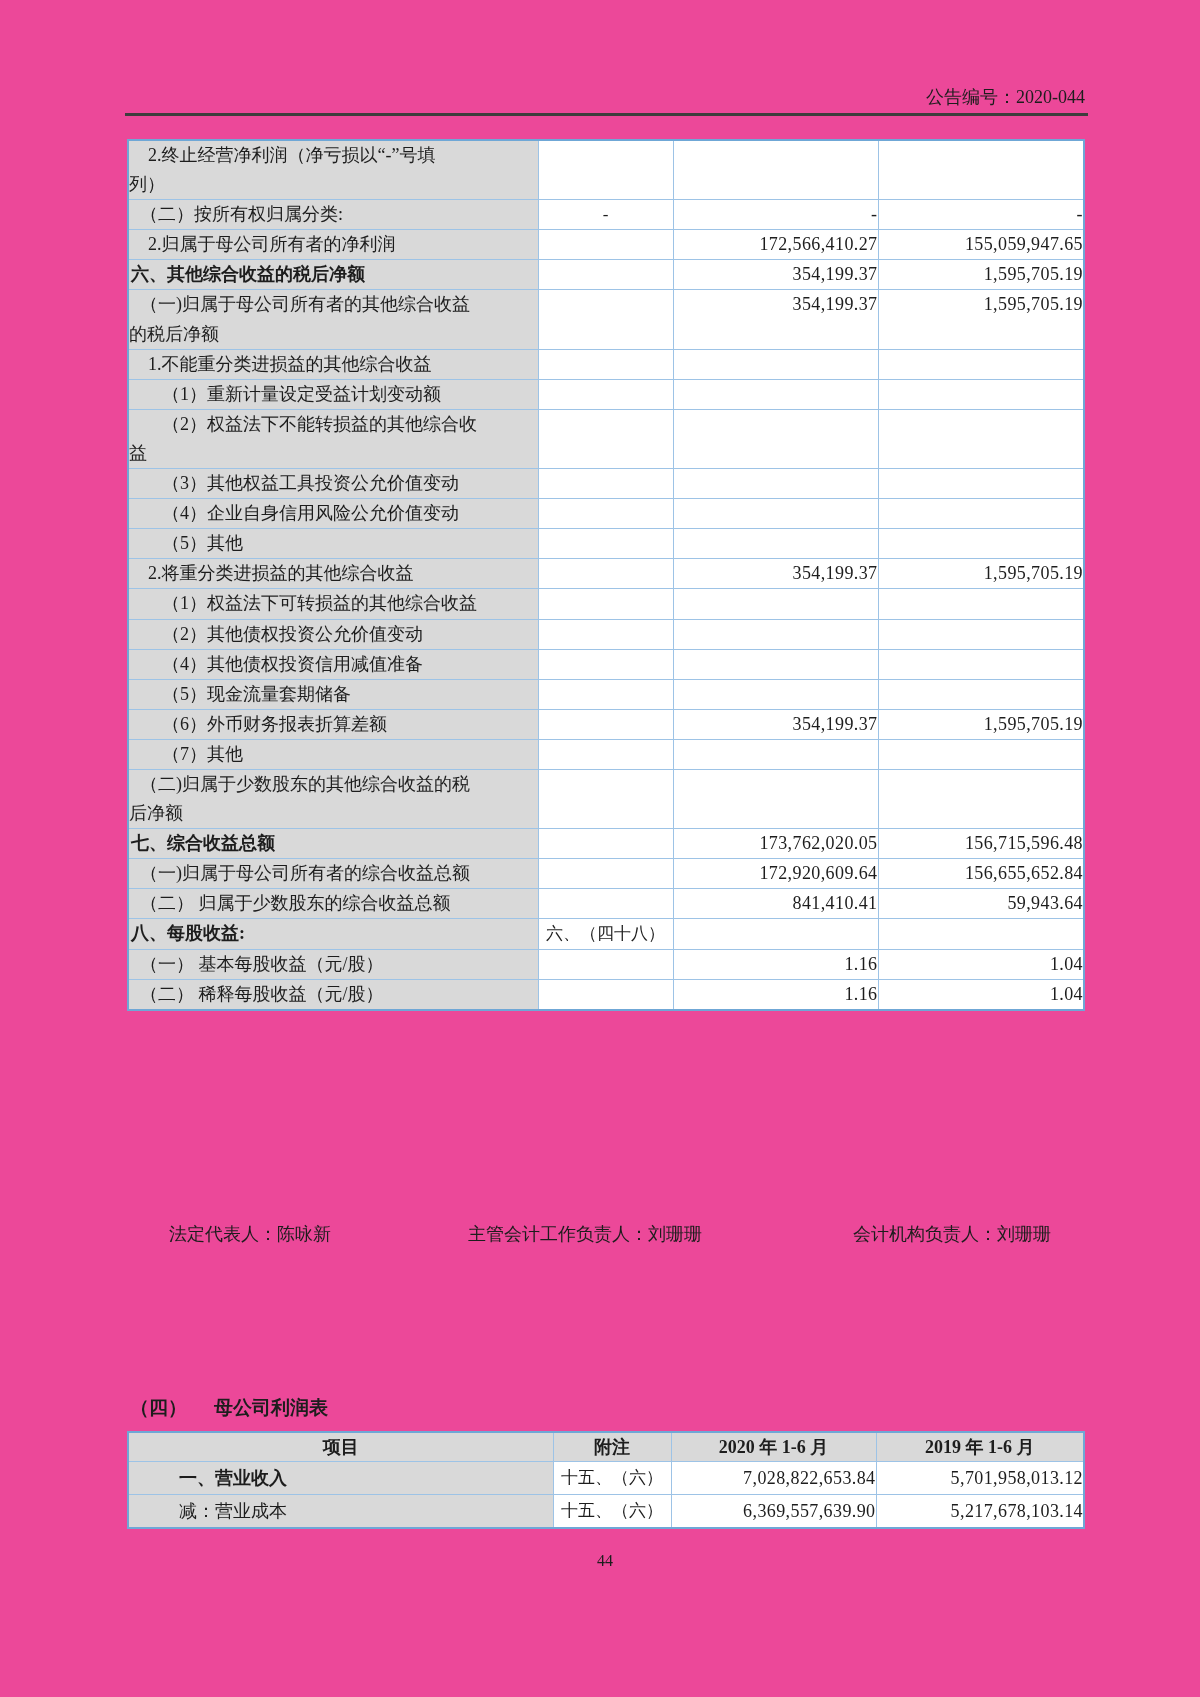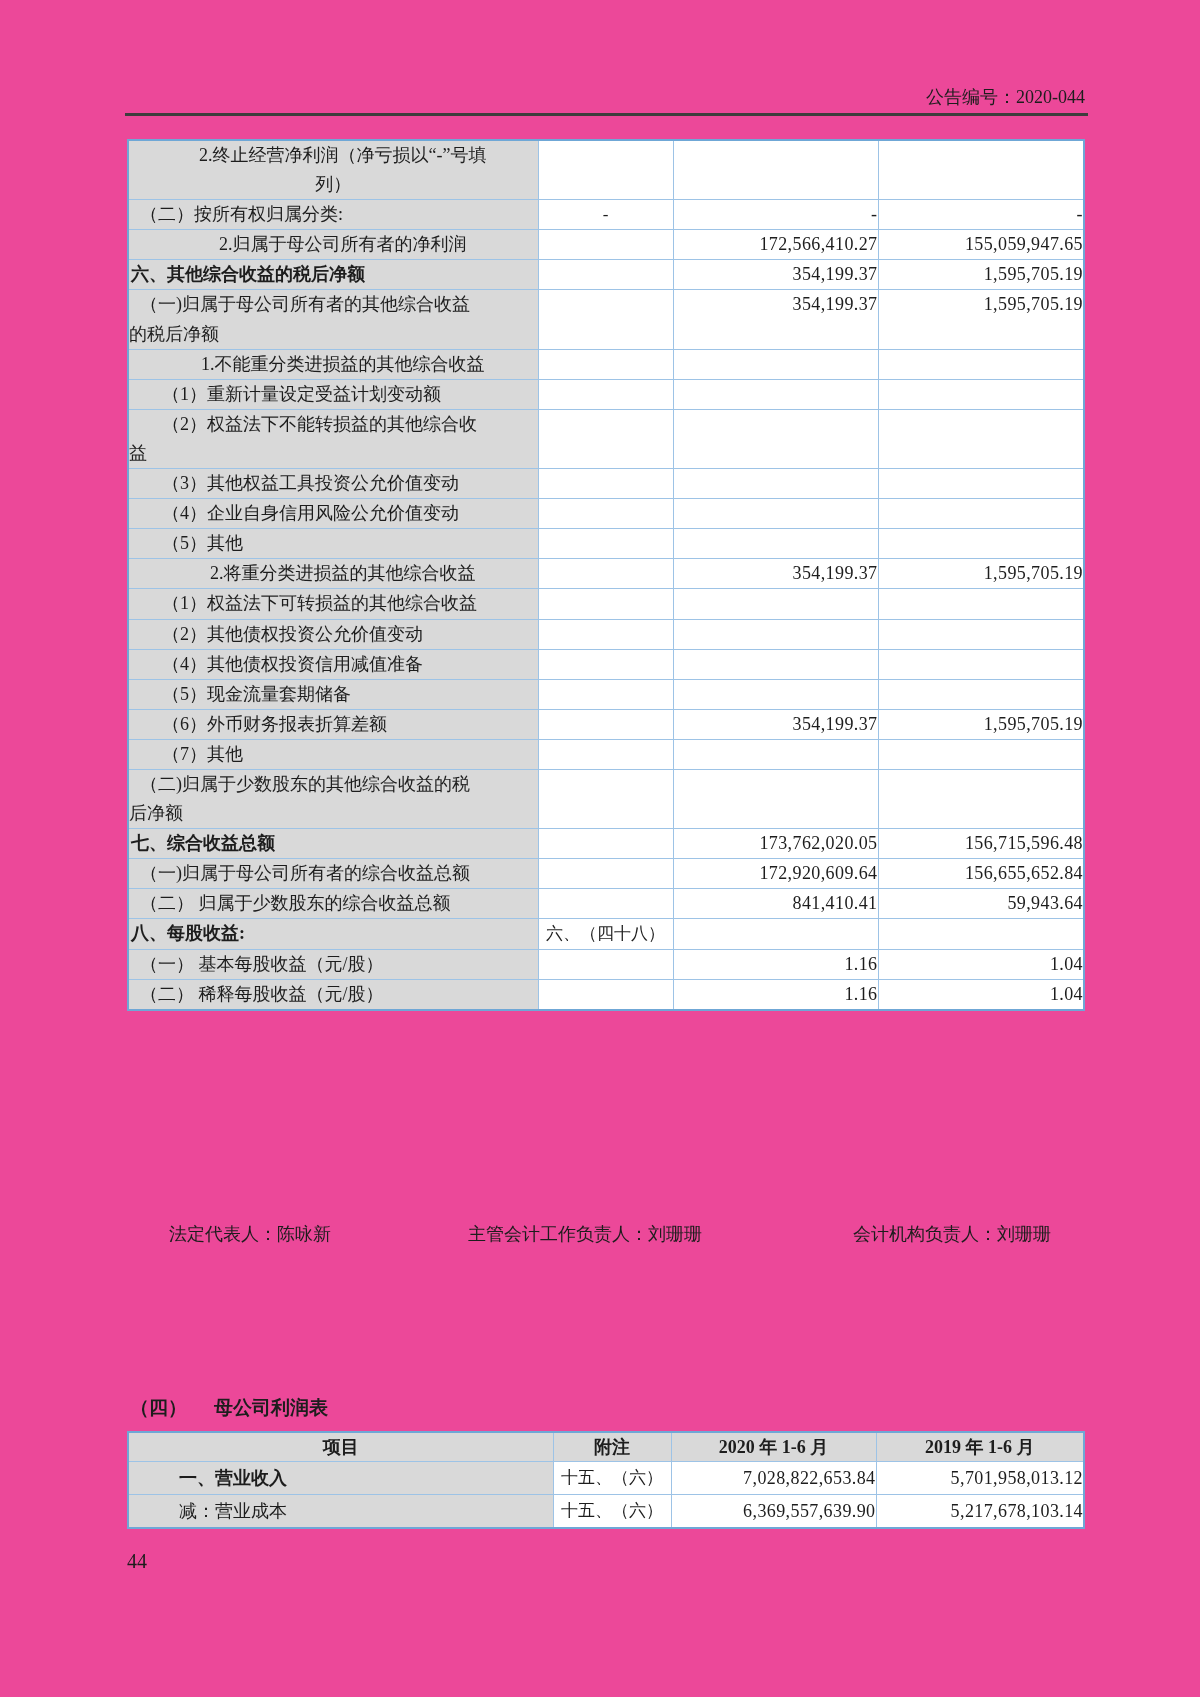--- a/index.html
+++ b/index.html
@@ -16,33 +16,33 @@
   td.c-item{background:#d9d9d9;font-size:18px;line-height:29.1px;padding:0 4px;white-space:pre-wrap;}
   .t2 td.c-item{line-height:32px;font-size:18px;padding-left:48px;}
   td.c-note{font-size:17px;line-height:29.1px;text-align:center;background:#ffffff;}
   .t2 td.c-note{line-height:32px;}
   td.c-val{font-size:18px;line-height:29.1px;text-align:right;padding:0 12px 0 2px;letter-spacing:0.4px;background:#ffffff;}
   .t2 td.c-val{line-height:32px;margin-top:16px;}
   .t2 th{background:#d9d9d9;font-size:18px;line-height:28px;font-weight:bold;text-align:center;}
   .b{font-weight:bold;}
   .ind0{text-indent:2px;}
   .ind1{text-indent:11px;}
-  .ind2{text-indent:19px;text-align:center;}
+  .ind2{text-indent:19px;}
   .ind3{text-indent:33px;}
   .shade{background:#d9d9d9;}
   .dash{text-align:center;padding-right:2px;}
   .sigs{position:absolute;top:1219px;left:127px;width:958px;height:32px;font-size:18px;line-height:30px;}
   .sigs span{position:absolute;top:0;white-space:nowrap;margin-left:42px;}
   .sig-1{left:0;}
   .sig-2{left:299px;}
   .sig-3{left:684px;}
   .sec-heading{position:absolute;top:1394px;left:130px;font-size:19px;font-weight:bold;line-height:28px;}
   .sec-heading .num{display:inline-block;margin-right:27px;}
   .unit{position:absolute;top:1461px;left:127px;width:958px;text-align:right;font-size:18px;line-height:26px;}
-  .pagenum{position:absolute;top:1550px;left:127px;width:956px;text-align:left;font-size:20px;line-height:22px;}
+  .pagenum{position:absolute;top:1550px;left:127px;width:956px;text-align:center;font-size:16px;line-height:22px;}
 </style>
 </head>
 <body>
 
 <div class="page">
 
   <div class="notice">公告编号：2020-044</div>
   <div class="rule"></div>
 
   <table class="t t1">

